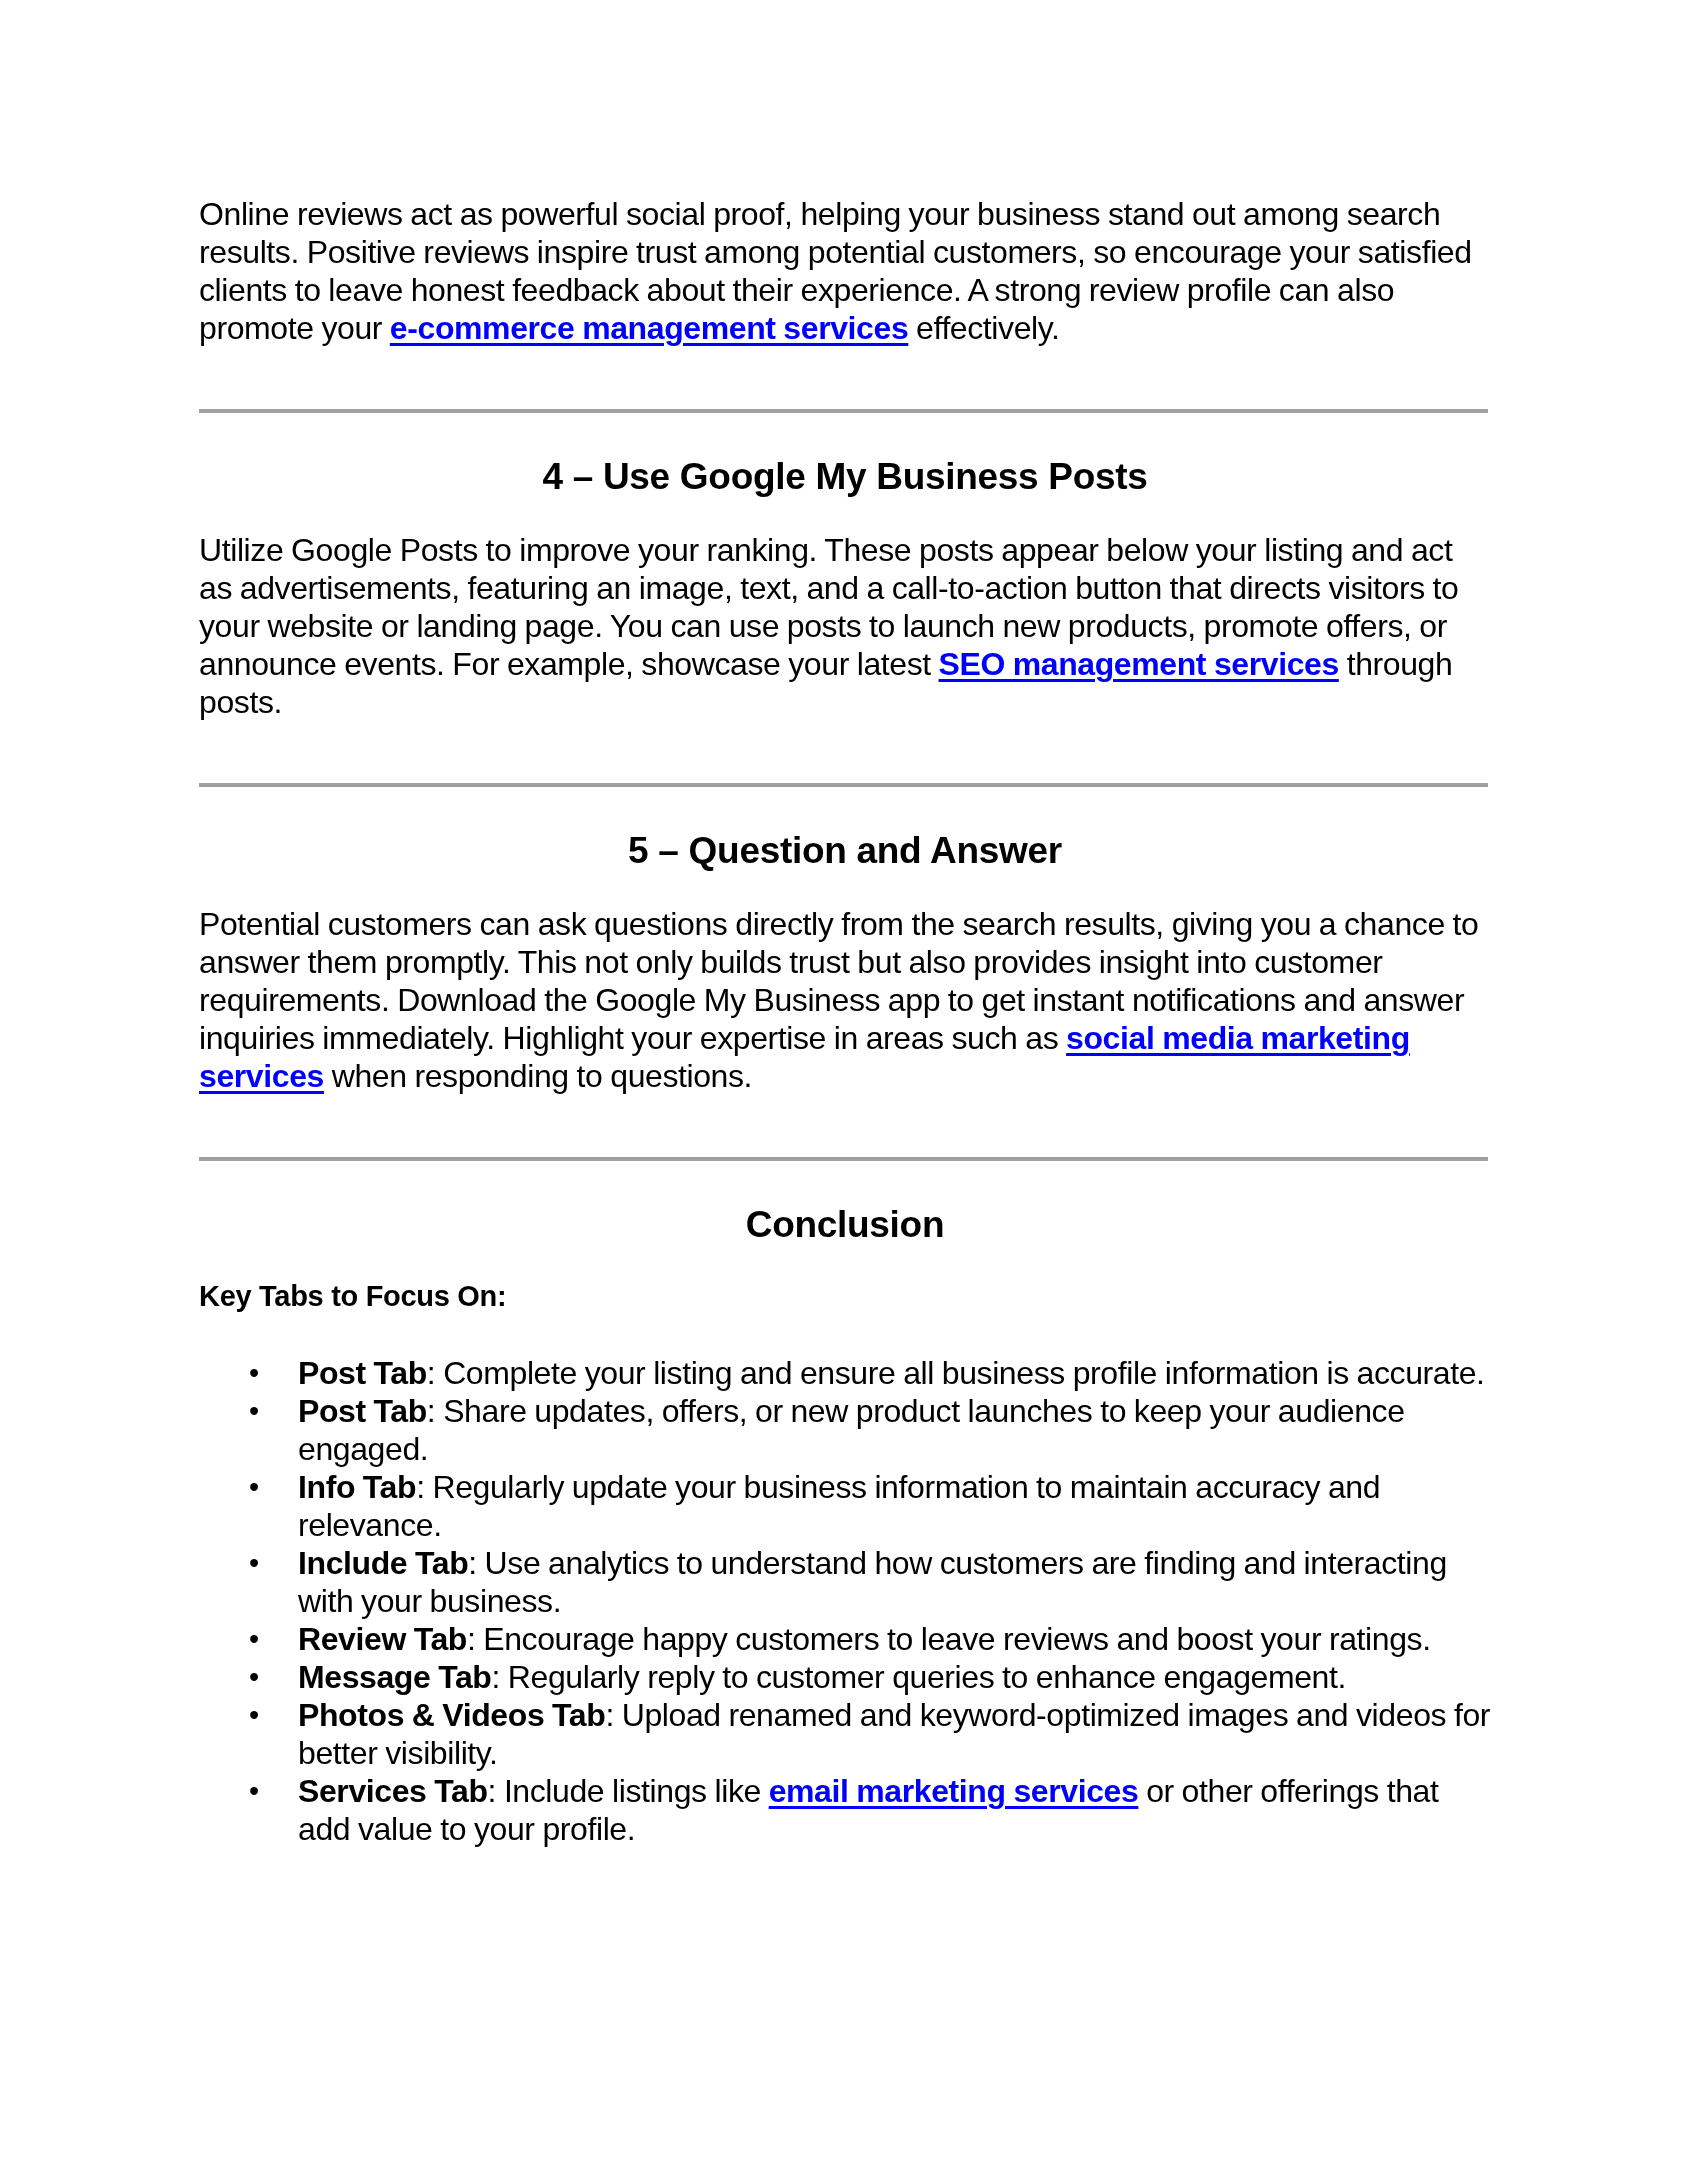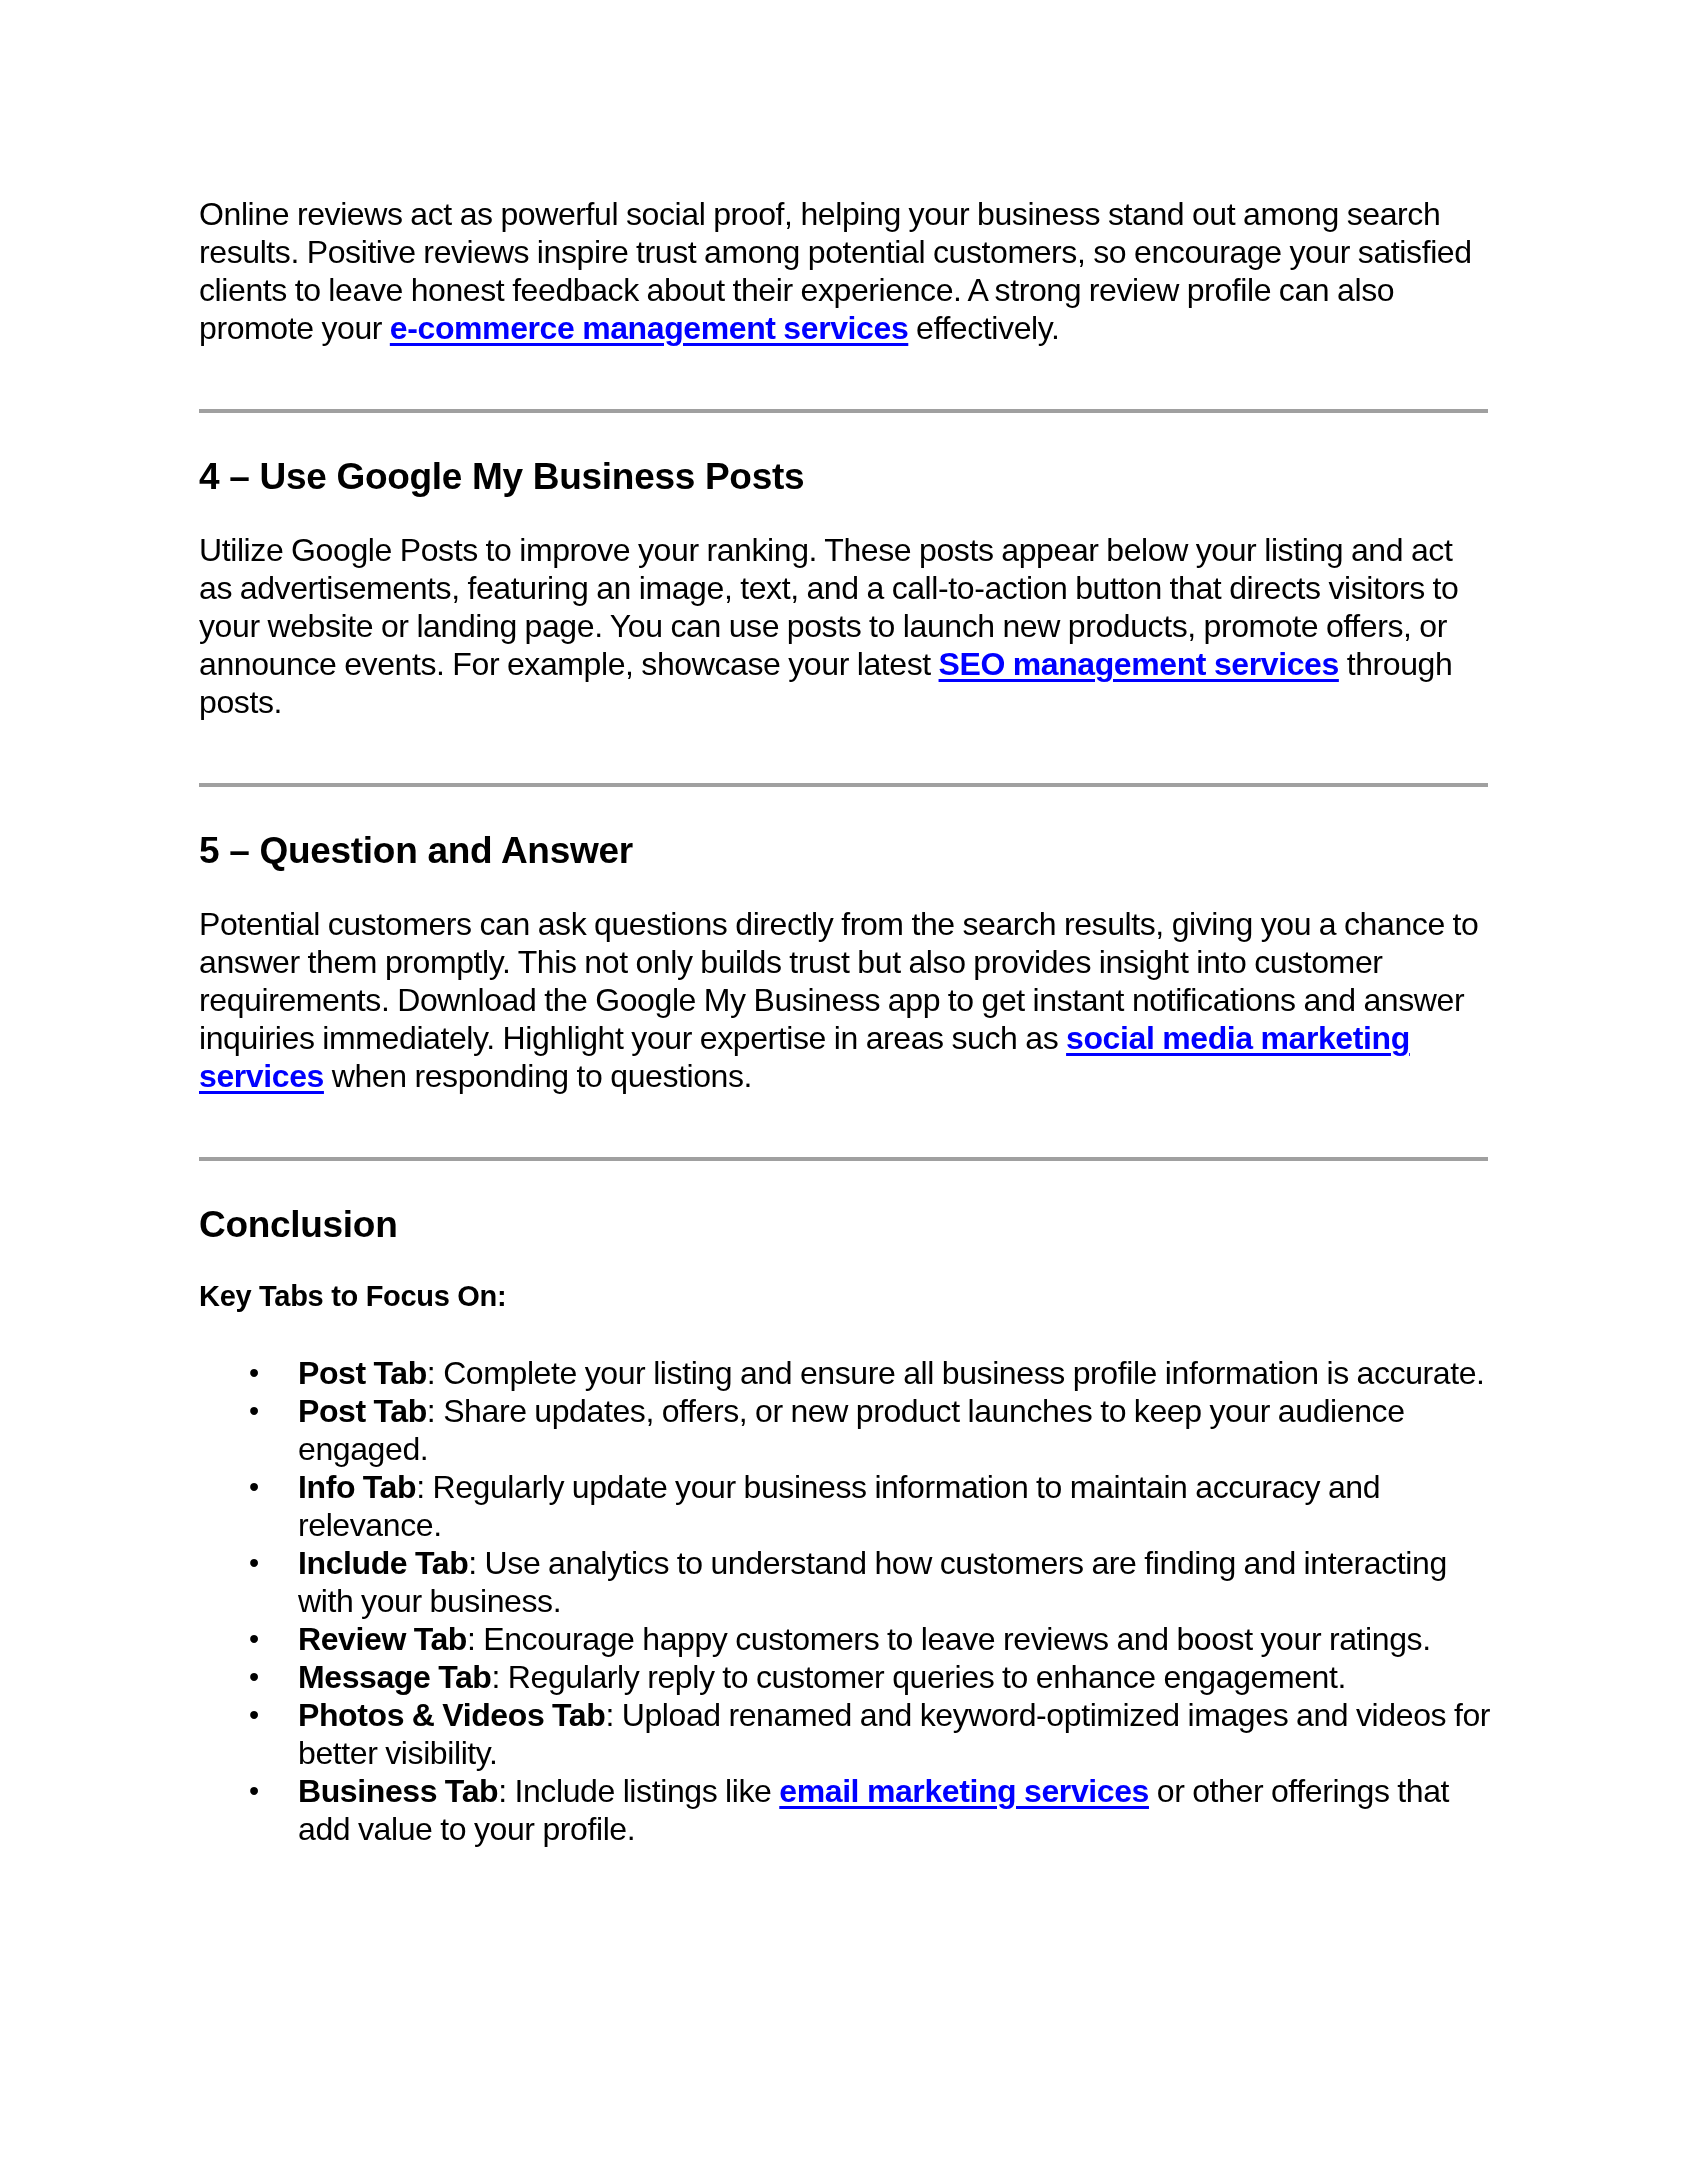--- a/index.html
+++ b/index.html
@@ -42,20 +42,21 @@
       border: none;
       margin: 0;
       width: 1289px;
     }
     .heading {
       font-size: 37px;
       line-height: 43px;
       font-weight: bold;
       margin: 0;
       letter-spacing: -0.3px;
+      text-align: center;
     }
     .subheading {
       font-size: 29px;
       line-height: 34px;
       font-weight: bold;
       margin: 0;
       letter-spacing: -0.3px;
     }
     .list {
       list-style: none;
@@ -137,18 +138,18 @@
     <li>
       <span class="bullet">•</span>
       <b>Message Tab</b><span>: Regularly reply to customer queries to enhance engagement.</span>
     </li>
     <li>
       <span class="bullet">•</span>
       <b>Photos &amp; Videos Tab</b><span>: Upload renamed and keyword-optimized images and videos for better visibility.</span>
     </li>
     <li>
       <span class="bullet">•</span>
-      <b>Business Tab</b><span>: Include listings like </span><a href="#">email marketing services</a><span> or other offerings that add value to your profile.</span>
+      <b>Services Tab</b><span>: Include listings like </span><a href="#">email marketing services</a><span> or other offerings that add value to your profile.</span>
     </li>
   </ul>
 
 </div>
 
 
 </body></html>

